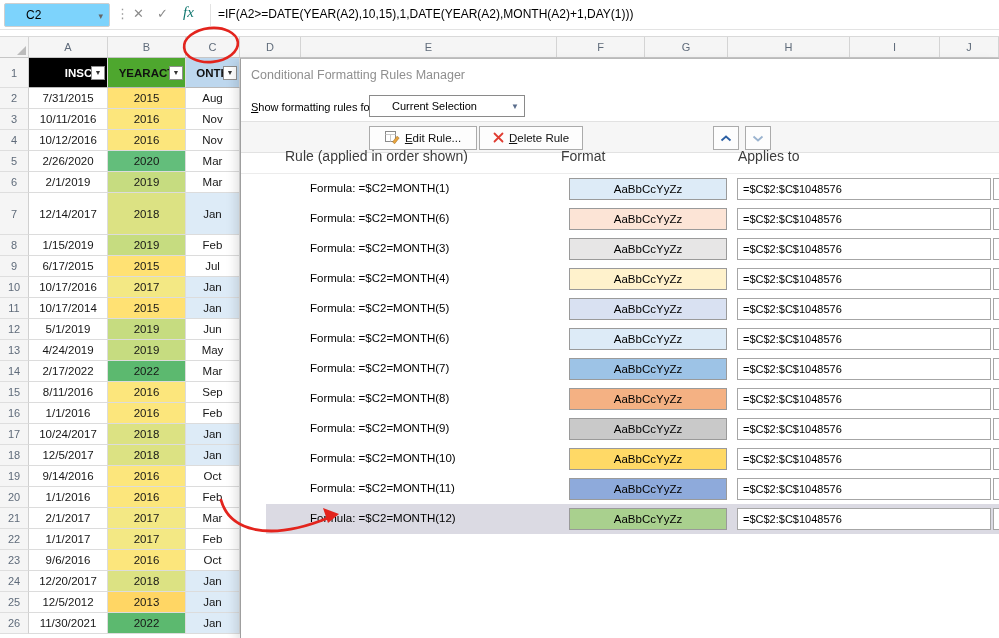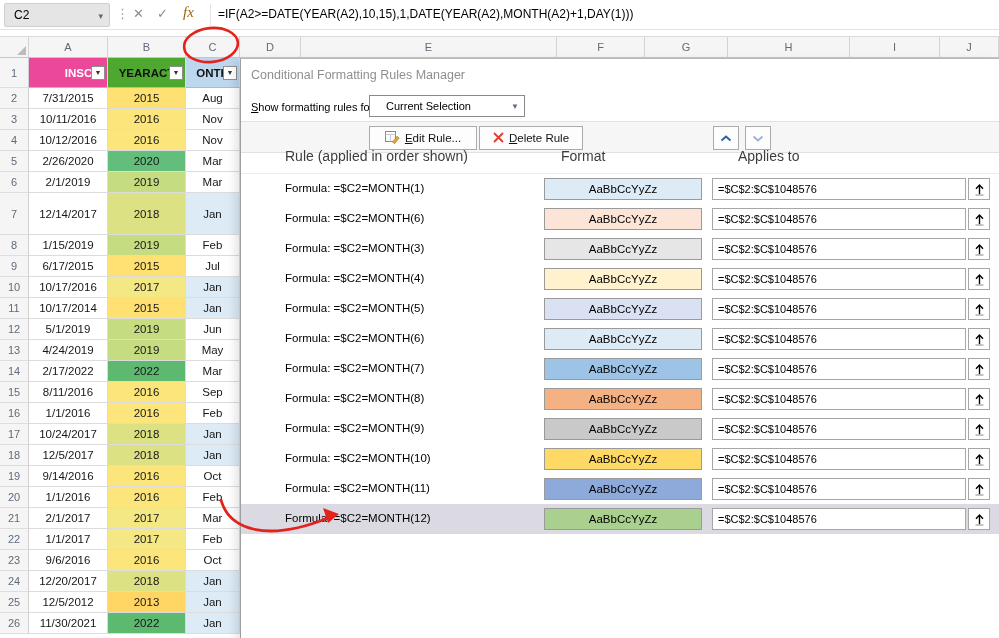--- a/index.html
+++ b/index.html
@@ -2,26 +2,26 @@
 <html><head>
 <meta charset="utf-8">
 <style>
   html,body{margin:0;padding:0;background:#fff;}
   .app{position:relative;width:999px;height:638px;background:#fff;overflow:hidden;
        font-family:"Liberation Sans",sans-serif;color:#000;}
   
   .fbar{position:absolute;top:0;left:0;width:999px;height:30px;background:#fff;
         border-bottom:1px solid #e3e3e3;box-sizing:border-box;}
   .name-box{position:absolute;left:4px;top:3px;width:106px;height:24px;border:1px solid #cfcfcf;
-            border-radius:2px;display:flex;align-items:center;padding-left:9px;font-size:12px;box-sizing:border-box;background:#e5e5e5;}
+            border-radius:2px;display:flex;align-items:center;padding-left:21px;font-size:12px;box-sizing:border-box;background:#7dd3fc;}
   .nb-chev{position:absolute;right:6px;top:7px;font-size:9px;color:#666;}
   .fb-split{position:absolute;left:116px;top:6px;color:#9a9a9a;font-size:13px;}
   .fb-x{position:absolute;left:133px;top:6px;color:#8b8b8b;font-size:13px;}
   .fb-check{position:absolute;left:157px;top:6px;color:#8b8b8b;font-size:13px;}
-  .fb-fx{position:absolute;left:183px;top:4px;color:#a16207;font-size:15px;font-style:italic;
+  .fb-fx{position:absolute;left:183px;top:4px;color:#0f766e;font-size:15px;font-style:italic;
          font-family:"Liberation Serif",serif;}
   .fb-sep{position:absolute;left:210px;top:4px;height:22px;width:1px;background:#e3e3e3;}
   .fb-formula{position:absolute;left:218px;top:7px;font-size:12px;white-space:nowrap;}
   
   .colhdr{position:absolute;top:36px;left:0;width:999px;height:22px;display:flex;background:#f5f5f5;
           border-top:1px solid #d9d9d9;border-bottom:1px solid #c6c6c6;box-sizing:border-box;}
   .corner{width:29px;position:relative;border-right:1px solid #d4d4d4;box-sizing:border-box;}
   .corner span{position:absolute;right:2px;bottom:2px;width:0;height:0;
                border-left:9px solid transparent;border-bottom:9px solid #bcbcbc;}
   .ch{display:flex;align-items:center;justify-content:center;font-size:11px;color:#5f6b7a;
@@ -42,34 +42,34 @@
               background:#fff;border:1px solid #8f8f8f;font-size:7px;line-height:12px;text-align:center;
               color:#333;box-sizing:border-box;cursor:pointer;}
   
   .dialog{position:absolute;left:240px;top:58px;width:759px;height:580px;background:#fff;
           border-left:1px solid #9f9f9f;border-top:1px solid #b9b9b9;box-sizing:border-box;z-index:10;
           box-shadow:-4px 4px 10px rgba(0,0,0,0.12);}
   .dlg-title{position:absolute;left:10px;top:9px;font-size:12.5px;color:#8f8f8f;}
   .scope-label{position:absolute;left:10px;top:42px;font-size:11px;display:inline-block;}
   .scope-label::first-letter{text-decoration:underline;}
   .scope-dd{position:absolute;left:128px;top:36px;width:156px;height:22px;border:1px solid #8a8a8a;
-            background:#fff;display:flex;align-items:center;padding-left:16px;font-size:11px;box-sizing:border-box;cursor:pointer;}
+            background:#fff;display:flex;align-items:center;padding-left:22px;font-size:11px;box-sizing:border-box;cursor:pointer;}
   .dd-chev{position:absolute;right:5px;top:6px;font-size:8px;color:#5a6d8c;}
   .toolbar{position:absolute;left:0;top:62px;width:758px;height:32px;background:#f6f6f6;
            border-top:1px solid #e2e2e2;border-bottom:1px solid #e2e2e2;box-sizing:border-box;}
   .dlg-btn{position:absolute;top:4px;height:24px;background:#fdfdfd;border:1px solid #ababab;
            display:flex;align-items:center;justify-content:center;gap:5px;font-size:11.5px;
            font-family:"Liberation Sans",sans-serif;padding:0 6px;box-sizing:border-box;cursor:pointer;color:#111;}
   .b-new{left:8px;width:114px}.b-edit{left:128px;width:108px}.b-del{left:238px;width:104px}
   .b-dup{left:350px;width:126px}.b-up{left:472px;width:26px}.b-down{left:504px;width:26px}
   .btn-label::first-letter{text-decoration:underline;}
   .list-hdr span{position:absolute;top:89px;font-size:14px;color:#3c3c3c;}
   .lh-rule{left:44px}.lh-format{left:320px}.lh-applies{left:497px}
   .rules{position:absolute;left:0;top:114px;width:758px;border-top:1px solid #ececec;}
-  .rule-row{position:relative;height:30px;cursor:pointer;}
+  .rule-row{position:relative;height:30px;cursor:pointer;margin-left:25px;}
   .rule-formula{position:absolute;left:44px;top:8px;font-size:11.5px;}
   .swatch{position:absolute;left:303px;top:4px;width:158px;height:22px;border:1px solid #9a9a9a;
           display:flex;align-items:center;justify-content:center;font-size:11.5px;box-sizing:border-box;}
   .applies{position:absolute;left:471px;top:4px;display:flex;gap:2px;align-items:center;}
   .applies-input{width:254px;height:22px;border:1px solid #a6a6a6;background:#fff;font-size:11px;
                  display:flex;align-items:center;padding-left:5px;box-sizing:border-box;}
   .range-btn{width:22px;height:22px;border:1px solid #a6a6a6;background:#fff;display:flex;
              align-items:center;justify-content:center;box-sizing:border-box;cursor:pointer;}
   
   .annot{position:absolute;left:0;top:0;z-index:50;pointer-events:none;}
@@ -104,21 +104,21 @@
     <div class="ch w-f">F</div>
     <div class="ch w-g">G</div>
     <div class="ch w-h">H</div>
     <div class="ch w-i">I</div>
     <div class="ch w-j">J</div>
   </div>
 
   <div class="sheet">
     <div class="hrow">
       <div class="rn">1</div>
-      <div class="cell hc w-ca" style="background: #ec4899; color: rgb(255, 255, 255); padding-left: 21px;">
+      <div class="cell hc w-ca" style="background: #000000; color: rgb(255, 255, 255); padding-left: 21px;">
         <span>INSC</span>
         <span class="filter-btn">▼</span>
       </div>
       <div class="cell hc w-cb" style="background: rgb(78, 167, 46); color: rgb(17, 17, 17);">
         <span>YEARACT</span>
         <span class="filter-btn">▼</span>
       </div>
       <div class="cell hc w-cc" style="background: rgb(189, 215, 238); color: rgb(17, 17, 17);">
         <span>ONTH</span>
         <span class="filter-btn">▼</span>

